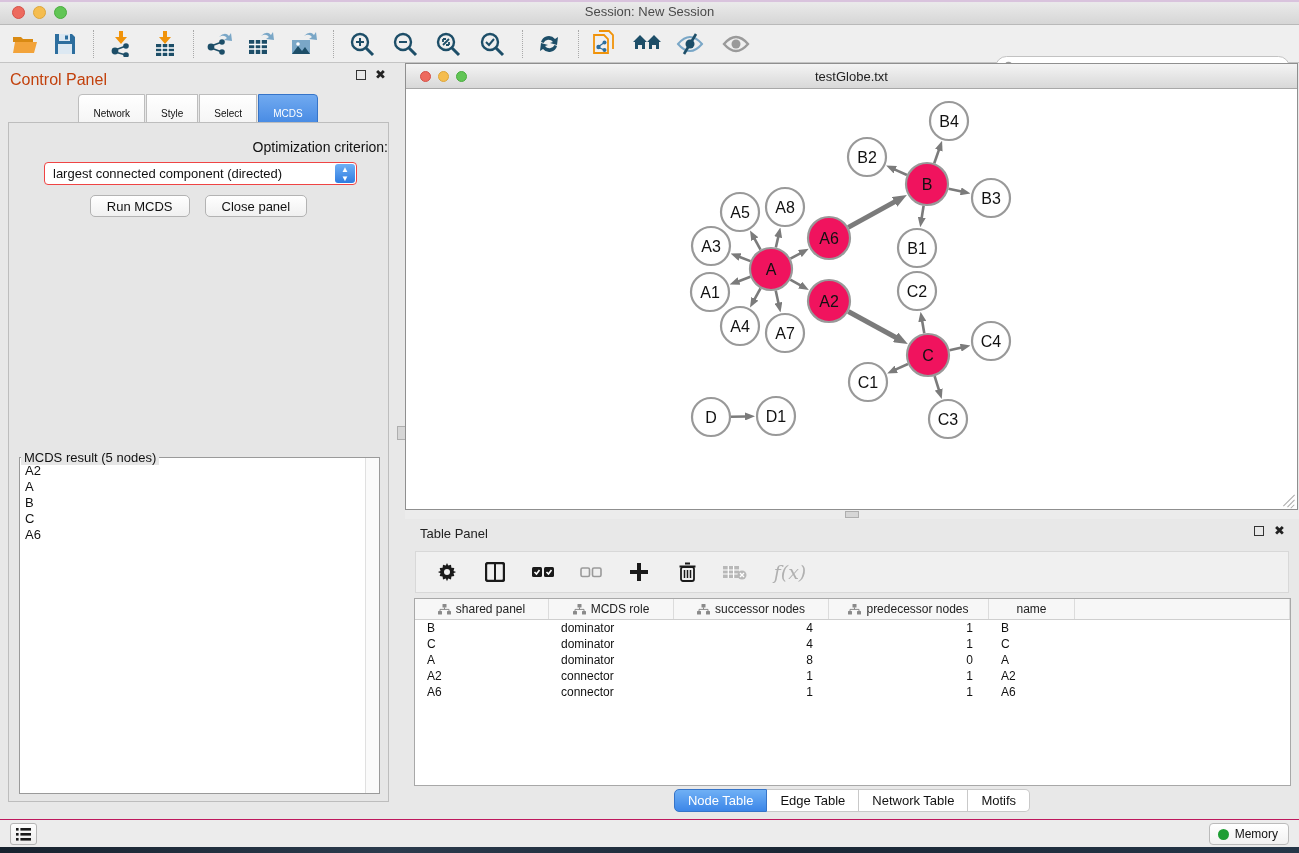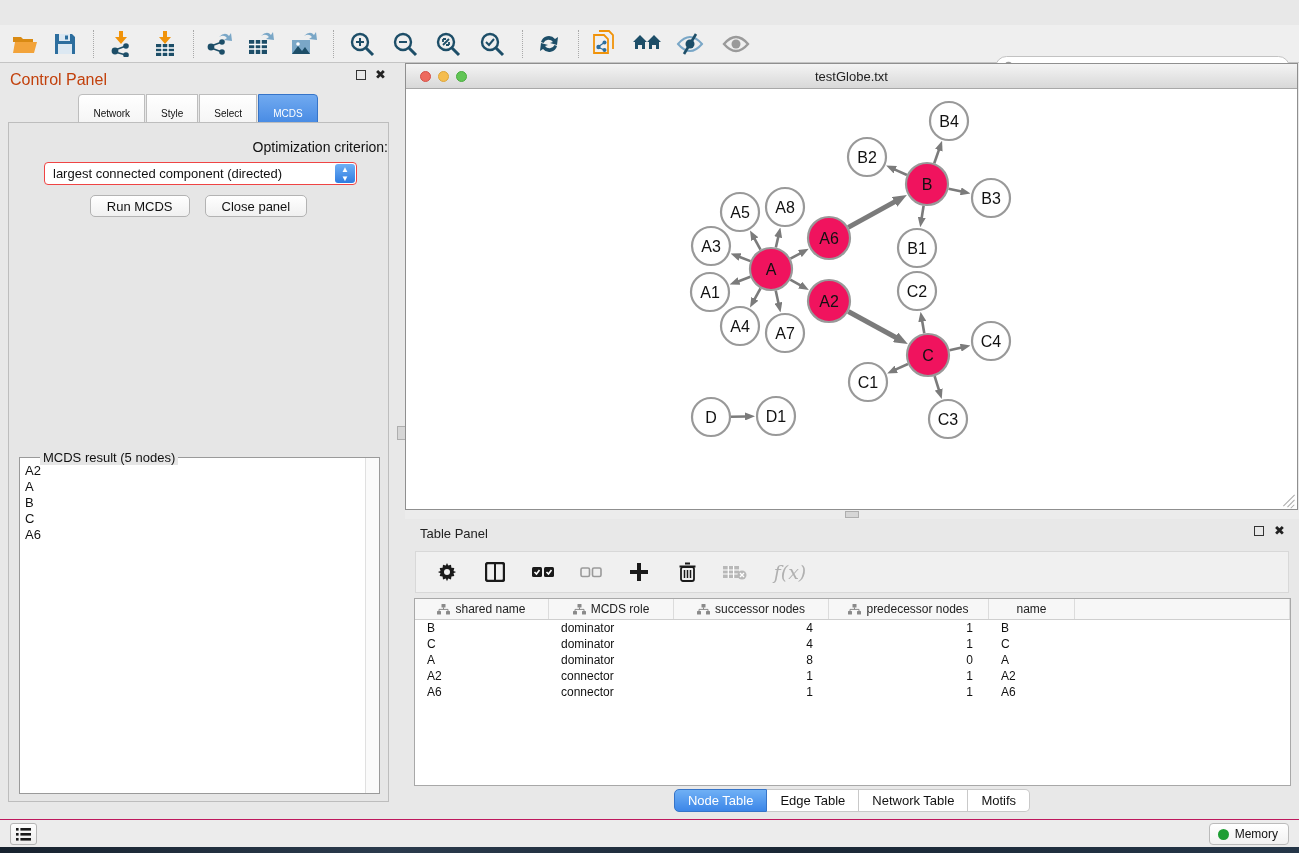--- a/index.html
+++ b/index.html
@@ -49,21 +49,21 @@
     display:flex; align-items:center; padding-left:8px; }
   .criterion .spin { position:absolute; right:1px; top:1px; width:20px; height:19px; border-radius:3px;
     background:linear-gradient(#6fb0f5,#2f7ce0); color:#fff; font-size:8px; line-height:9px;
     display:flex; flex-direction:column; align-items:center; justify-content:center; }
   .cp-buttons { position:absolute; left:0; top:72px; width:100%; display:flex; justify-content:center; gap:15px; }
   .mac-btn { height:22px; padding:0 16px; background:linear-gradient(#ffffff,#f0f0f0);
     border:1px solid #b3b3b3; border-radius:5px; font-size:13px; color:#111;
     display:flex; align-items:center; }
   .result-box { position:absolute; left:10px; top:334px; width:361px; height:337px;
     border:1px solid #9a9a9a; background:#fff; }
-  .result-box legend { position:absolute; left:20px; top:-8px; background:#e6e6e6;
+  .result-box legend { position:absolute; left:1px; top:-8px; background:#e6e6e6;
     font-size:13px; color:#111; padding:0 3px; }
   .result-list { position:absolute; left:1px; top:3px; right:15px; bottom:1px; font-size:13px; color:#111; padding:2px 4px; }
   .result-list div { line-height:16px; }
   .result-scroll { position:absolute; right:0; top:0; width:14px; height:100%;
     background:#fafafa; border-left:1px solid #e0e0e0; }
 
   
   .vsplit-grip { position:absolute; left:397px; top:426px; width:9px; height:14px;
     background:#d6d6d6; border:1px solid #aeaeae; }
   .hsplit { position:absolute; left:405px; top:510px; width:894px; height:9px; background:#ececec; }
@@ -118,20 +118,26 @@
   .desktop-strip { position:absolute; left:0; top:847px; width:1299px; height:6px;
     background:linear-gradient(90deg,#17222e,#2b3b4d 30%,#1a2735 60%,#253648); }
 
   svg { display:block; }
 </style>
 </head>
 <body>
 
 <div class="app">
 
+  <div class="titlebar">
+    <span class="tl red" style="left:12px"></span>
+    <span class="tl yellow" style="left:33px"></span>
+    <span class="tl green" style="left:54px"></span>
+    <div class="win-title">Session: New Session</div>
+  </div>
 
   <div class="toolbar">
     <div class="tb-icon" style="left:8px">
       <svg width="26" height="22" viewBox="0 0 26 22">
           <path d="M1 4 h8 l2 2 h10 v3 H1z" fill="#d98a13"></path>
           <path d="M3 9 h22 l-3 11 H1z" fill="#f2a33a"></path>
         </svg>
     </div>
     <div class="tb-icon" style="left:48px">
       <svg width="22" height="22" viewBox="0 0 22 22">
@@ -460,21 +466,21 @@
             <span>
               <svg width="13" height="11" viewBox="0 0 13 11">
                 <g fill="#8a8a8a">
                   <rect x="4.5" y="0" width="4" height="3.4" rx="0.5"></rect>
                   <rect x="0" y="7" width="4" height="3.4" rx="0.5"></rect>
                   <rect x="9" y="7" width="4" height="3.4" rx="0.5"></rect>
                   <path d="M6.5 3.4 v2 M2 7 v-1.6 h9 V7" stroke="#8a8a8a" stroke-width="1" fill="none"></path>
                 </g>
               </svg>
             </span>
-            <span>shared name</span>
+            <span>shared panel</span>
           </div>
           <div class="hcell">
             <span>
               <svg width="13" height="11" viewBox="0 0 13 11">
                 <g fill="#8a8a8a">
                   <rect x="4.5" y="0" width="4" height="3.4" rx="0.5"></rect>
                   <rect x="0" y="7" width="4" height="3.4" rx="0.5"></rect>
                   <rect x="9" y="7" width="4" height="3.4" rx="0.5"></rect>
                   <path d="M6.5 3.4 v2 M2 7 v-1.6 h9 V7" stroke="#8a8a8a" stroke-width="1" fill="none"></path>
                 </g>

